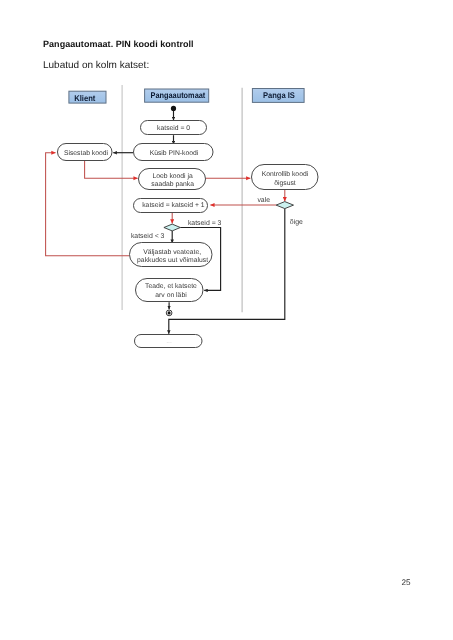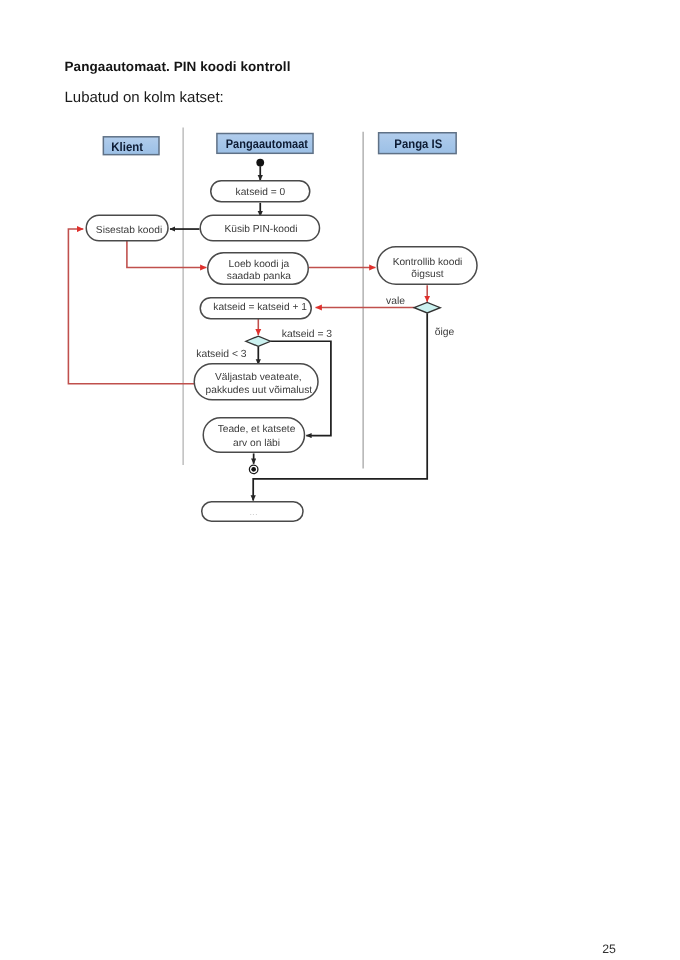--- a/index.html
+++ b/index.html
@@ -1,20 +1,20 @@
 <!DOCTYPE html>
 <html><head>
 <meta charset="utf-8">
 <style>
   html,body{margin:0;padding:0;}
   body{width:453px;height:640px;background:#ffffff;font-family:"Liberation Sans",sans-serif;overflow:hidden;-webkit-font-smoothing:antialiased;text-rendering:geometricPrecision;}
   #page{position:relative;width:453px;height:640px;padding-left:20px;}
   #title{position:absolute;left:43px;top:39px;font-size:9px;font-weight:bold;color:#141414;letter-spacing:.05px;}
   #subtitle{position:absolute;left:43px;top:60px;font-size:10px;color:#1a1a1a;}
-  #pageno{position:absolute;left:401.5px;top:628px;font-size:8.2px;color:#333;}
+  #pageno{position:absolute;left:401.5px;top:578px;font-size:8.2px;color:#333;}
   #diagram{position:absolute;left:0;top:0;}
   .lanetxt{font-family:"Liberation Sans",sans-serif;font-size:8.3px;font-weight:600;fill:#0d1b33;text-anchor:middle;}
   .ntxt{font-family:"Liberation Sans",sans-serif;font-size:6.8px;fill:#3a3a3a;text-anchor:middle;}
   .etxt{font-family:"Liberation Sans",sans-serif;font-size:6.9px;fill:#3a3a3a;text-anchor:start;}
   .faint{font-family:"Liberation Sans",sans-serif;font-size:6.8px;fill:#cfcfcf;text-anchor:middle;}
 </style>
 </head>
 <body>
 
 <div id="page">

